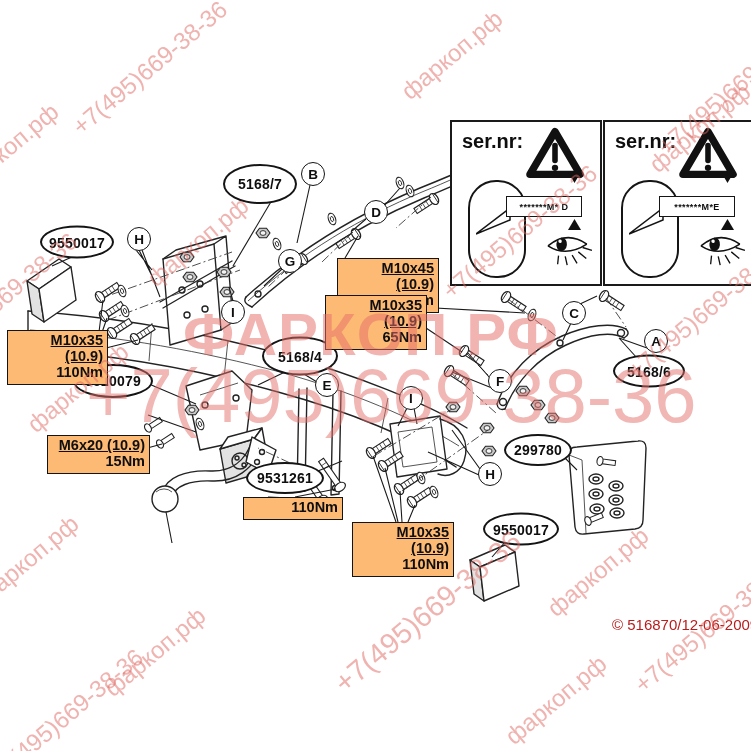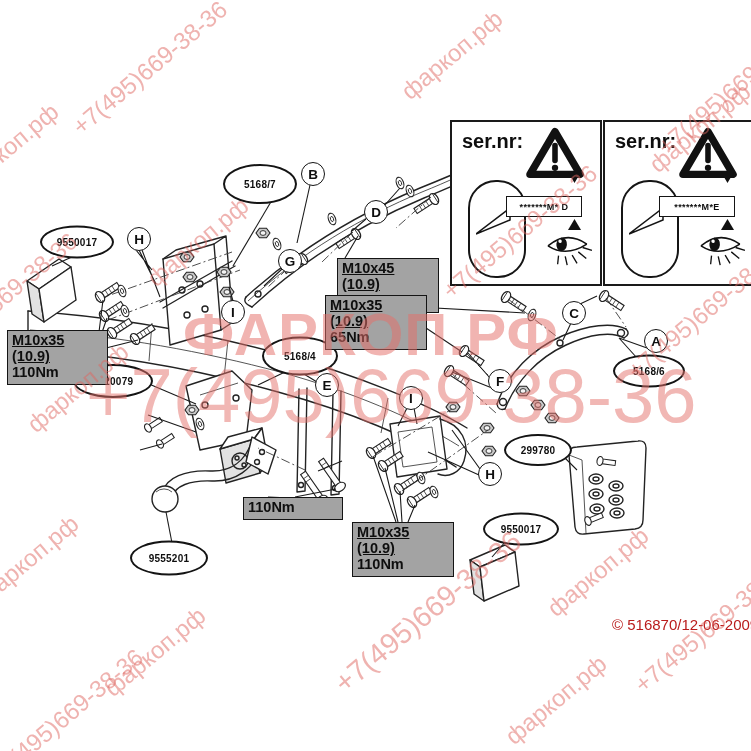--- a/index.html
+++ b/index.html
@@ -7,28 +7,28 @@
          font-family:"Liberation Sans",sans-serif;}
   svg.art{position:absolute;left:0;top:0;z-index:1;}
   .art .o{stroke:#232323;stroke-width:1.4;fill:none;stroke-linecap:round;stroke-linejoin:round;}
   .art .of{stroke:#232323;stroke-width:1.4;fill:#fff;stroke-linejoin:round;}
   .art .gray{stroke:#232323;stroke-width:1.4;fill:#e2e2e2;stroke-linejoin:round;}
   .art .thin{stroke:#2a2a2a;stroke-width:.8;fill:none;}
   .art .dd{stroke:#3a3a3a;stroke-width:.9;fill:none;stroke-dasharray:9 3 2 3;}
   .art .ld{stroke:#1a1a1a;stroke-width:1.1;fill:none;}
   
   .pn{position:absolute;z-index:5;border:2px solid #141414;border-radius:50%;background:#fff;
-      display:flex;align-items:center;justify-content:center;font-size:10px;font-weight:600;
+      display:flex;align-items:center;justify-content:center;font-size:14px;font-weight:600;
       color:#0e0e0e;transform:translate(-50%,-50%);letter-spacing:.2px;}
   
   .letter{position:absolute;z-index:5;width:22px;height:22px;border:1.8px solid #141414;border-radius:50%;
       background:#fff;display:flex;align-items:center;justify-content:center;font-size:13.5px;
       font-weight:600;color:#0e0e0e;transform:translate(-50%,-50%);}
   
-  .tq{position:absolute;z-index:5;border:1.8px solid #141414;background:#a3a3a3;text-align:left;
+  .tq{position:absolute;z-index:5;border:1.8px solid #141414;background:#fdba74;text-align:right;
       font-weight:700;font-size:14.5px;line-height:1.1;padding:2px 4px 3px;color:#0e0e0e;}
   .tq .spec{text-decoration:underline;display:block;}
   .tq .nm{display:block;}
   
   .sernr{position:absolute;z-index:4;border:2.5px solid #1a1a1a;background:#fff;}
   .sernr .title{position:absolute;left:10px;top:8px;font-size:20px;font-weight:700;color:#0e0e0e;}
   .sernr .capsule{position:absolute;left:16px;top:58px;width:54px;height:94px;
       border:2px solid #151515;border-radius:28px;background:#fff;}
   .sernr .plate{position:absolute;left:54px;top:74px;width:74px;height:19px;border:1.8px solid #151515;
       background:#fff;font-size:9px;font-weight:700;display:flex;align-items:center;justify-content:center;
@@ -322,21 +322,21 @@
       <circle cx="16" cy="16" r="1.8" fill="#fff"></circle>
       <path d="M40,20 L50,22 M36,25 L45,31 M30,29 L36,37 M23,31 L26,40 M16,31 L16,40" stroke="#111" stroke-width="1.4" fill="none"></path>
     </svg>
   </div>
 
   <div class="pn" style="left:260px;top:184px;width:70px;height:36px">5168/7</div>
   <div class="pn" style="left:77px;top:242px;width:70px;height:29px">9550017</div>
   <div class="pn" style="left:113px;top:381px;width:76px;height:30px">9520079</div>
   <div class="pn" style="left:300px;top:356px;width:72px;height:35px">5168/4</div>
   <div class="pn" style="left:649px;top:371px;width:68px;height:29px">5168/6</div>
-  <div class="pn" style="left:169px;top:558px;width:74px;height:31px">9555201</div>
+  <div class="pn" style="left:285px;top:478px;width:74px;height:28px">9531261</div>
   <div class="pn" style="left:538px;top:450px;width:64px;height:28px">299780</div>
   <div class="pn" style="left:521px;top:529px;width:72px;height:29px">9550017</div>
 
   <div class="letter" style="left:313px;top:174px">B</div>
   <div class="letter" style="left:376px;top:212px">D</div>
   <div class="letter" style="left:290px;top:261px">G</div>
   <div class="letter" style="left:139px;top:239px">H</div>
   <div class="letter" style="left:233px;top:312px">I</div>
   <div class="letter" style="left:574px;top:313px">C</div>
   <div class="letter" style="left:656px;top:341px">A</div>
@@ -349,20 +349,24 @@
     <span class="spec">M10x45 (10.9)</span>
     <span class="nm">45Nm</span>
   </div>
   <div class="tq" style="left:325px;top:295px;width:92px">
     <span class="spec">M10x35 (10.9)</span>
     <span class="nm">65Nm</span>
   </div>
   <div class="tq" style="left:7px;top:330px;width:91px">
     <span class="spec">M10x35 (10.9)</span>
     <span class="nm">110Nm</span>
+  </div>
+  <div class="tq" style="left:47px;top:435px;width:93px">
+    <span class="spec">M6x20 (10.9)</span>
+    <span class="nm">15Nm</span>
   </div>
   <div class="tq" style="left:243px;top:497px;width:90px">
     <span class="nm">110Nm</span>
   </div>
   <div class="tq" style="left:352px;top:522px;width:92px">
     <span class="spec">M10x35 (10.9)</span>
     <span class="nm">110Nm</span>
   </div>
 
   <div class="copyright">© 516870/12-06-2009/2</div>

